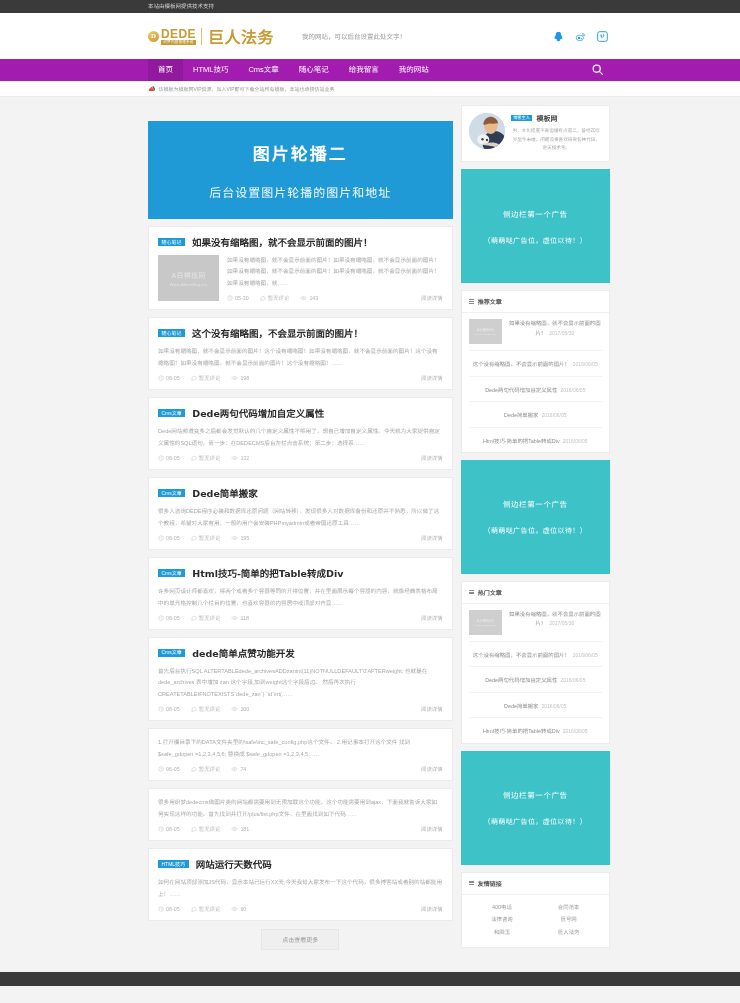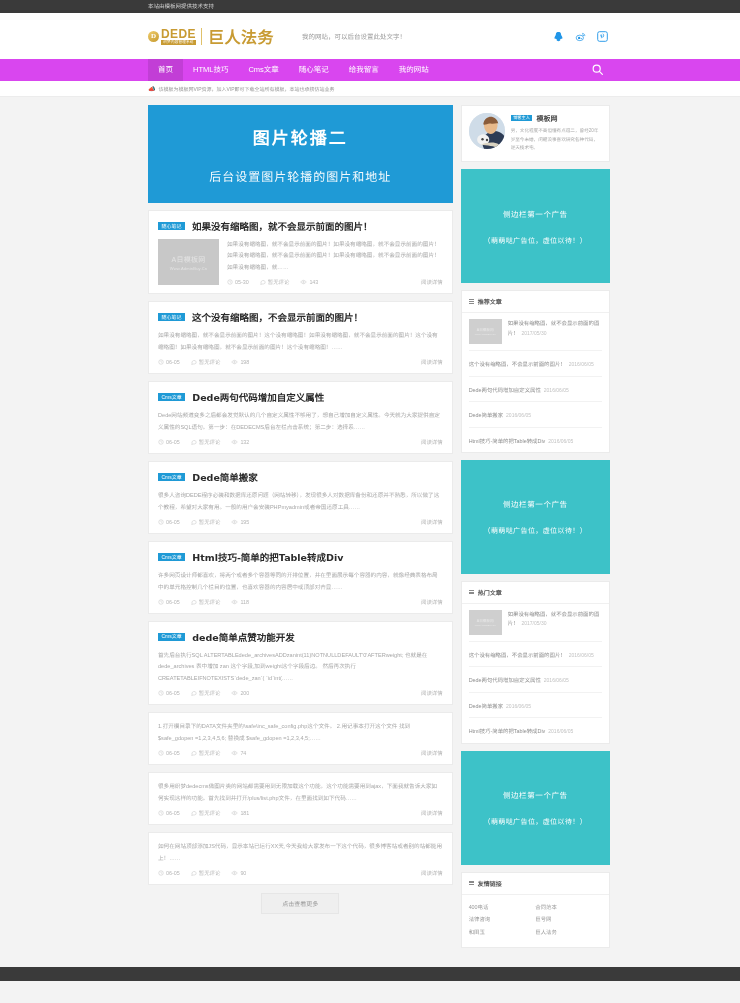--- a/index.html
+++ b/index.html
@@ -53,21 +53,21 @@
   .logo-cn {
     font-size:16px; font-weight:bold; color:#c89b33;
     margin-left:6px; letter-spacing:.5px;
     font-family:"DejaVu Sans","Liberation Sans",sans-serif;
   }
   .site-slogan { font-size:6.5px; color:#999; margin-left:28px; }
   .social { margin-left:auto; display:flex; gap:11px; align-items:center; padding-right:2px; }
   .social svg { display:block; }
 
   
-  .nav { background:#d946ef; height:22px; }
+  .nav { background:#a21caf; height:22px; }
   .nav .inner {
     width:480px; margin:0 auto; height:22px;
     display:flex; align-items:center; padding-left:18px;
   }
   .nav a {
     color:#fff; font-size:7.5px; padding:0 10px;
     line-height:22px; height:22px; display:block;
   }
   .nav a.active { background:rgba(0,0,0,.10); }
   .nav .search-btn { margin-left:auto; padding-right:6px; cursor:pointer; }
@@ -75,22 +75,22 @@
   
   .notice { background:#fff; border-bottom:1px solid #ececec; }
   .notice .inner {
     width:480px; margin:0 auto; padding:4px 0 4px 18px;
     font-size:5px; color:#999; display:flex; align-items:center; gap:3px;
   }
   .notice .megaphone { color:#1f9ad6; font-size:6px; }
 
   
   .wrap { width:480px; margin:0 auto; display:flex; gap:8px; padding:8px 0 0 18px; }
-  .main { width:310px; }
-  .side { width:152px; }
+  .main { width:310px;margin-top:16px; }
+  .side { width:152px;text-align:center; }
 
   
   .banner {
     background:#1f9ad6; height:98px; color:#fff;
     display:flex; flex-direction:column; align-items:center;
     justify-content:center; margin-bottom:7px;
   }
   .banner h2 {
     font-size:17px; font-weight:bold; letter-spacing:2px;
     margin-bottom:18px; font-family:"DejaVu Sans","Liberation Sans",sans-serif;
@@ -522,20 +522,24 @@
                       <path d="M1 12s4-7 11-7 11 7 11 7-4 7-11 7S1 12 1 12z"></path>
                       <circle cx="12" cy="12" r="3"></circle>
                     </svg>
                   </i>181</span>
           <a href="#" class="more">阅读详情</a>
         </div>
       </div>
     </div>
   </article>
   <article class="card">
+    <div class="card-head">
+      <span class="cat">HTML技巧</span>
+      <h3 class="card-title">网站运行天数代码</h3>
+    </div>
     <div class="card-body">
 
       <div class="card-right">
         <p class="excerpt">如何在网站顶部添加JS代码，显示本站已运行XX天,今天我给大家发布一下这个代码，很多博客站或者别的站都能用上！……</p>
         <div class="meta">
           <span><i>
                     <svg width="6" height="6" viewBox="0 0 24 24" fill="none" stroke="#c0c0c0" stroke-width="2">
                       <circle cx="12" cy="12" r="9"></circle>
                       <path d="M12 7v5l3 2"></path>
                     </svg>

